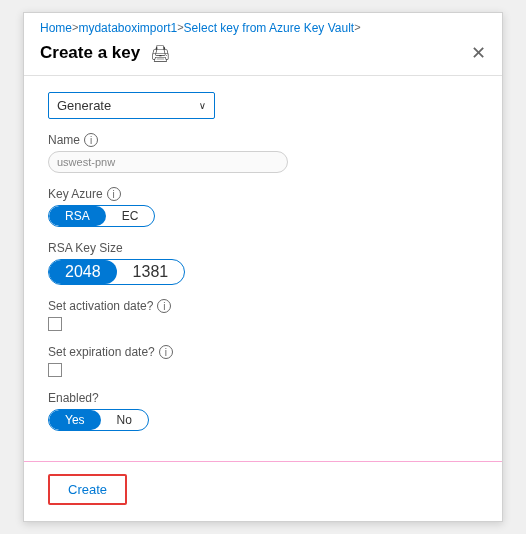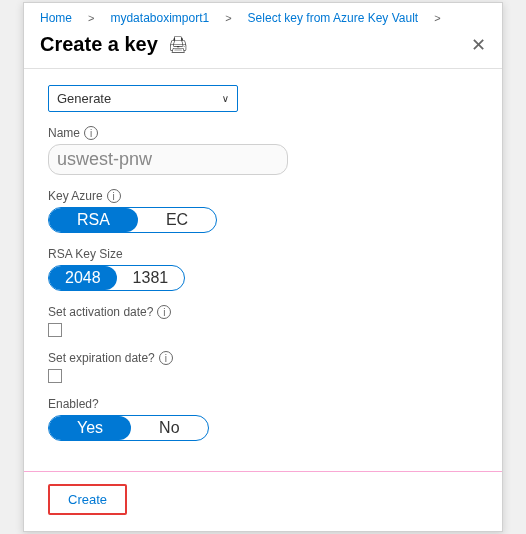--- a/index.html
+++ b/index.html
@@ -22,22 +22,22 @@
       box-shadow: 0 2px 8px rgba(0,0,0,0.15);
       display: flex;
       flex-direction: column;
       padding: 0;
     }
     .breadcrumb {
       font-size: 12px;
       color: #0078d4;
       padding: 8px 32px 4px 16px;
       display: flex;
-      align-items: center;
-      gap: 16px;
+      align-items: flex-start;
+      gap: 0;
       flex-wrap: wrap;
     }
     .breadcrumb span {
       color: #333;
     }
     .breadcrumb a {
       color: #0078d4;
       text-decoration: none;
       cursor: pointer;
     }
@@ -51,21 +51,21 @@
       justify-content: space-between;
       padding: 4px 16px 12px 16px;
       border-bottom: 1px solid #e0e0e0;
     }
     .header-left {
       display: flex;
       align-items: center;
       gap: 10px;
     }
     .title {
-      font-size: 20px;
+      font-size: 17px;
       font-weight: 600;
       color: #000;
     }
     .print-icon {
       font-size: 16px;
       color: #333;
       cursor: pointer;
     }
     .close-icon {
       font-size: 18px;
@@ -95,21 +95,21 @@
       width: 14px;
       height: 14px;
       border-radius: 50%;
       border: 1px solid #666;
       font-size: 10px;
       color: #666;
       cursor: pointer;
       font-style: normal;
     }
     .select-dropdown {
-      width: 190px;
+      width: 167px;
       padding: 5px 8px;
       border: 1px solid #0078d4;
       border-radius: 2px;
       font-size: 13px;
       color: #333;
       background: #fff;
       cursor: pointer;
       display: flex;
       align-items: center;
       justify-content: space-between;
@@ -117,35 +117,35 @@
     }
     .select-dropdown .chevron {
       color: #333;
       font-size: 10px;
     }
     .text-input {
       width: 240px;
       padding: 4px 8px;
       border: 1px solid #d0d0d0;
       border-radius: 12px;
-      font-size: 18px;
+      font-size: 11px;
       color: #888;
       background: #fafafa;
     }
     
     .toggle-group {
       display: inline-flex;
       border: 1.5px solid #0078d4;
       border-radius: 20px;
       overflow: hidden;
       background: #fff;
     }
     .toggle-option {
-      padding: 3px 28px;
-      font-size: 16px;
+      padding: 3px 16px;
+      font-size: 12px;
       cursor: pointer;
       border-radius: 20px;
       color: #333;
       user-select: none;
     }
     .toggle-option.active {
       background: #0078d4;
       color: #fff;
     }
     

